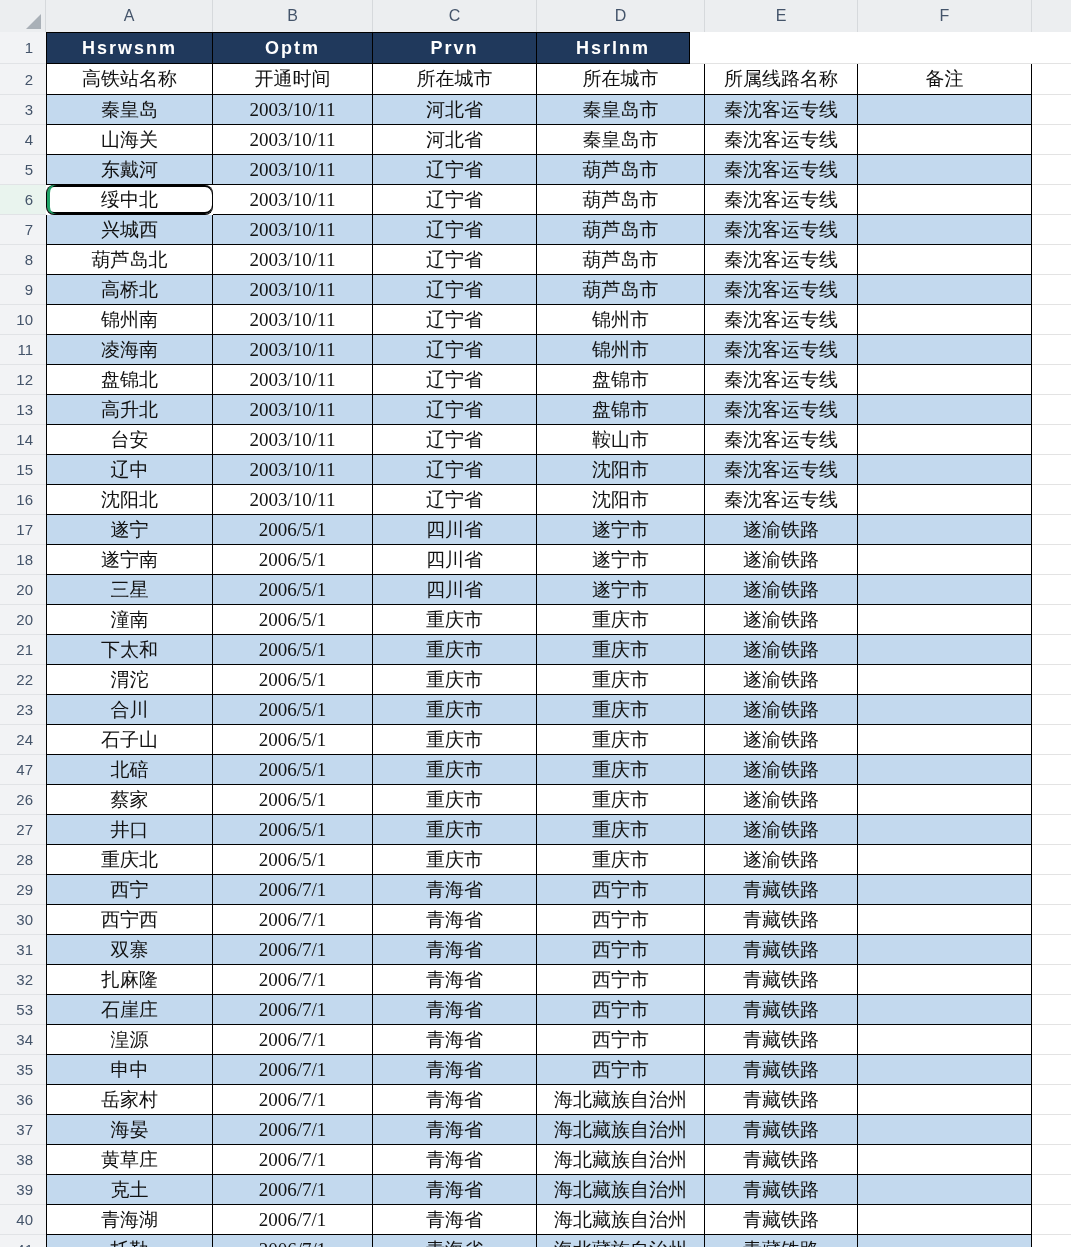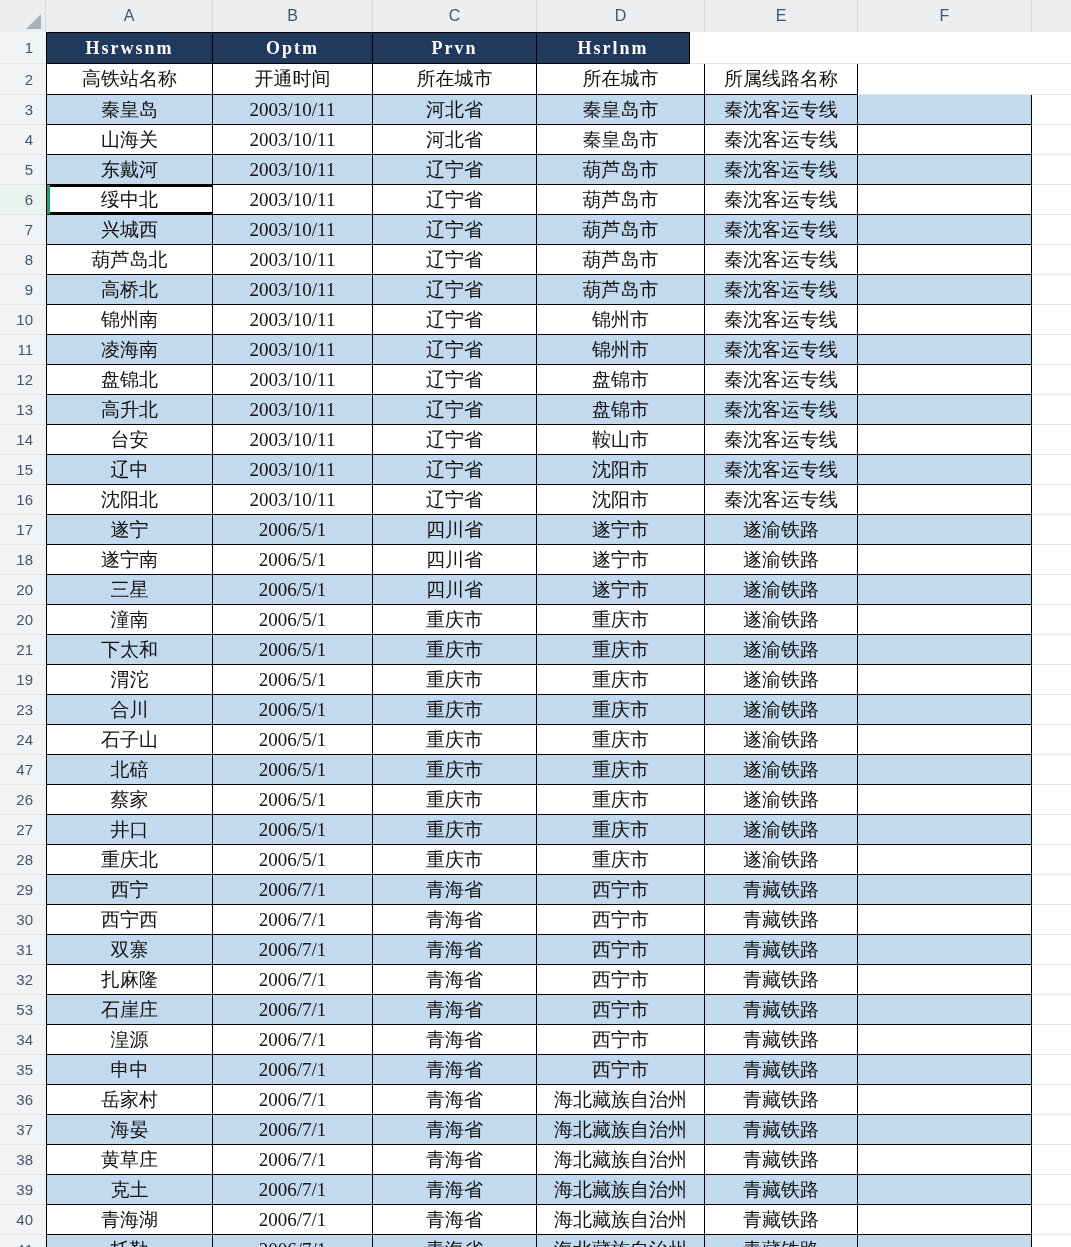--- a/index.html
+++ b/index.html
@@ -22,24 +22,24 @@
        color:#44546a;font-size:15px;border-bottom:1px solid #e1e3e6;}
   .rownum.active-hdr{background:#e9f4ee;}
   .cell{display:flex;align-items:center;justify-content:center;box-sizing:border-box;
        border-right:1px solid #000;border-bottom:1px solid #000;
        font-family:"Liberation Serif","DejaVu Serif",serif;font-size:19px;color:#111;
        overflow:hidden;white-space:nowrap;background:#fff;}
   .cell.c0{border-left:1px solid #000;}
   .row.first .cell{border-top:1px solid #000;}
   .w0{width:167px;} .w1{width:160px;} .w2{width:164px;} .w3{width:168px;} .w4{width:153px;} .w5{width:174px;}
   .row.hdr1 .cell{background:#20395c;color:#fff;
-       font-family:Liberation Serif, serif;
+       font-family:Liberation Sans, sans-serif;
        font-weight:bold;font-size:18px;letter-spacing:2px;}
   .row.stripe .cell{background:#c3d9ee;}
-  .cell.active{box-shadow:inset 3px 0 0 #1ea366, inset 0 2px 0 #000, inset 0 -2px 0 #000;}
+  .cell.active{box-shadow:inset 3px 0 0 #1ea366, inset 0 2px 0 #000, inset 0 -2px 0 #000;border-radius:8px;}
   .sliver-cell{flex:1;background:#fff;border-bottom:1px solid #e3e3e3;box-sizing:border-box;}
   .r32{height:32px;} .r31{height:31px;} .r30{height:30px;}
 </style>
 </head>
 <body>
 
 <div id="app">
   <div class="colstrip">
     <div class="corner">
       <div class="tri"></div>
@@ -63,20 +63,21 @@
         <div class="cell c4 w4">Hsrlnm</div>
         <div class="sliver-cell"></div>
       </div>
       <div class="row r31">
         <div class="rownum">2</div>
         <div class="cell c0 w0">高铁站名称</div>
         <div class="cell c1 w1">开通时间</div>
         <div class="cell c2 w2">所在城市</div>
         <div class="cell c3 w3">所在城市</div>
         <div class="cell c4 w4">所属线路名称</div>
+        <div class="cell c5 w5">备注</div>
         <div class="sliver-cell"></div>
       </div>
       <div class="row r30 stripe">
         <div class="rownum">3</div>
         <div class="cell c0 w0">秦皇岛</div>
         <div class="cell c1 w1">2003/10/11</div>
         <div class="cell c2 w2">河北省</div>
         <div class="cell c3 w3">秦皇岛市</div>
         <div class="cell c4 w4">秦沈客运专线</div>
         <div class="cell c5 w5"></div>
@@ -256,21 +257,21 @@
         <div class="rownum">21</div>
         <div class="cell c0 w0">下太和</div>
         <div class="cell c1 w1">2006/5/1</div>
         <div class="cell c2 w2">重庆市</div>
         <div class="cell c3 w3">重庆市</div>
         <div class="cell c4 w4">遂渝铁路</div>
         <div class="cell c5 w5"></div>
         <div class="sliver-cell"></div>
       </div>
       <div class="row r30">
-        <div class="rownum">19</div>
+        <div class="rownum">22</div>
         <div class="cell c0 w0">渭沱</div>
         <div class="cell c1 w1">2006/5/1</div>
         <div class="cell c2 w2">重庆市</div>
         <div class="cell c3 w3">重庆市</div>
         <div class="cell c4 w4">遂渝铁路</div>
         <div class="cell c5 w5"></div>
         <div class="sliver-cell"></div>
       </div>
       <div class="row r30 stripe">
         <div class="rownum">23</div>

